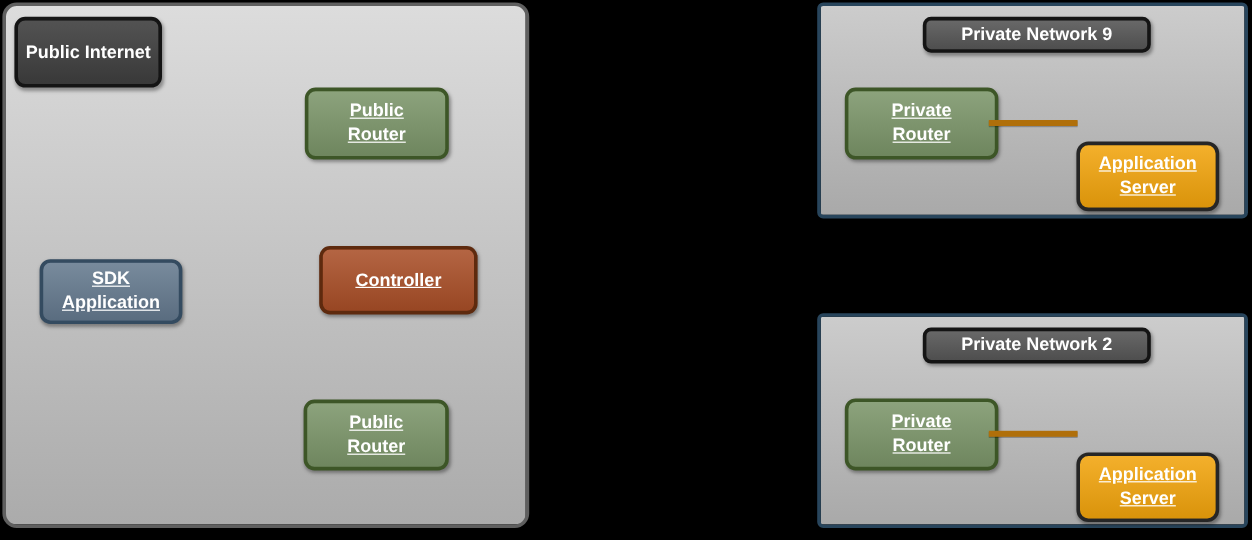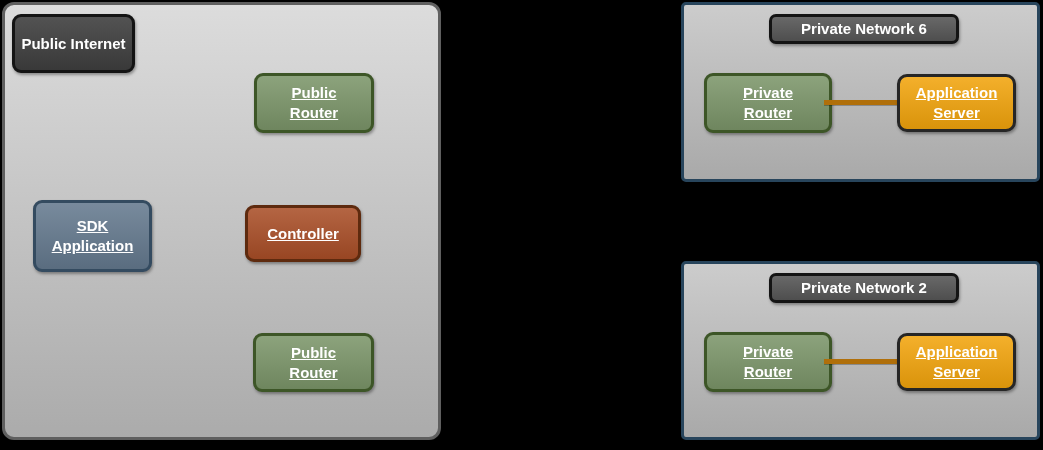--- a/index.html
+++ b/index.html
@@ -65,27 +65,27 @@
     border-radius: 9px;
     background-image: linear-gradient(rgba(255,255,255,0.10), rgba(0,0,0,0.10));
   }
 
   
   .dark-label   { background-color: var(--dark-label-fill);  border-color: var(--dark-label-border); }
   .net-label    { background-color: var(--net-label-fill);   border-color: var(--dark-label-border); border-radius: 7px; }
   .router       { background-color: var(--router-fill);      border-color: var(--router-border); }
   .sdk          { background-color: var(--sdk-fill);         border-color: var(--sdk-border); }
   .controller   { background-color: var(--controller-fill);  border-color: var(--controller-border); }
-  .server       { background-color: var(--server-fill);      border-color: var(--server-border); border-radius: 10px; }
+  .server       { background-color: var(--server-fill);      border-color: var(--server-border); border-radius: 10px; margin-top: 44px; }
 
   
   .pos-internet-label { left: 7px;  top: 9px;   width: 123px; height: 59px; }
   .pos-pr-top         { left: 249px; top: 68px;  width: 120px; height: 60px; }
-  .pos-sdk            { left: 28px;  top: 195px; width: 119px; height: 72px; }
-  .pos-controller     { left: 240px; top: 200px; width: 116px; height: 57px; }
+  .pos-sdk            { left: 28px;  top: 211px; width: 119px; height: 54px; }
+  .pos-controller     { left: 261px; top: 200px; width: 132px; height: 57px; }
   .pos-pr-bottom      { left: 248px; top: 328px; width: 121px; height: 59px; }
 
   
   .pos-net-label   { left: 85px;  top: 9px;  width: 190px; height: 30px; font-size: 15px; }
   .pos-priv-router { left: 20px;  top: 68px; width: 128px; height: 60px; }
   .pos-app-server  { left: 213px; top: 69px; width: 119px; height: 58px; }
   .link {
     position: absolute;
     left: 140px; top: 95px;
     width: 74px; height: 5px;
@@ -100,21 +100,21 @@
 
   <div class="zone">
     <div class="pill dark-label pos-internet-label">Public Internet</div>
     <div class="node router pos-pr-top">Public Router</div>
     <div class="node sdk pos-sdk">SDK Application</div>
     <div class="node controller pos-controller">Controller</div>
     <div class="node router pos-pr-bottom">Public Router</div>
   </div>
 
   <div class="network net1">
-    <div class="pill net-label pos-net-label">Private Network 6</div>
+    <div class="pill net-label pos-net-label">Private Network 9</div>
     <div class="node router pos-priv-router">Private Router</div>
     <div class="link"></div>
     <div class="node server pos-app-server">Application Server</div>
   </div>
 
   <div class="network net2">
     <div class="pill net-label pos-net-label">Private Network 2</div>
     <div class="node router pos-priv-router">Private Router</div>
     <div class="link"></div>
     <div class="node server pos-app-server">Application Server</div>

